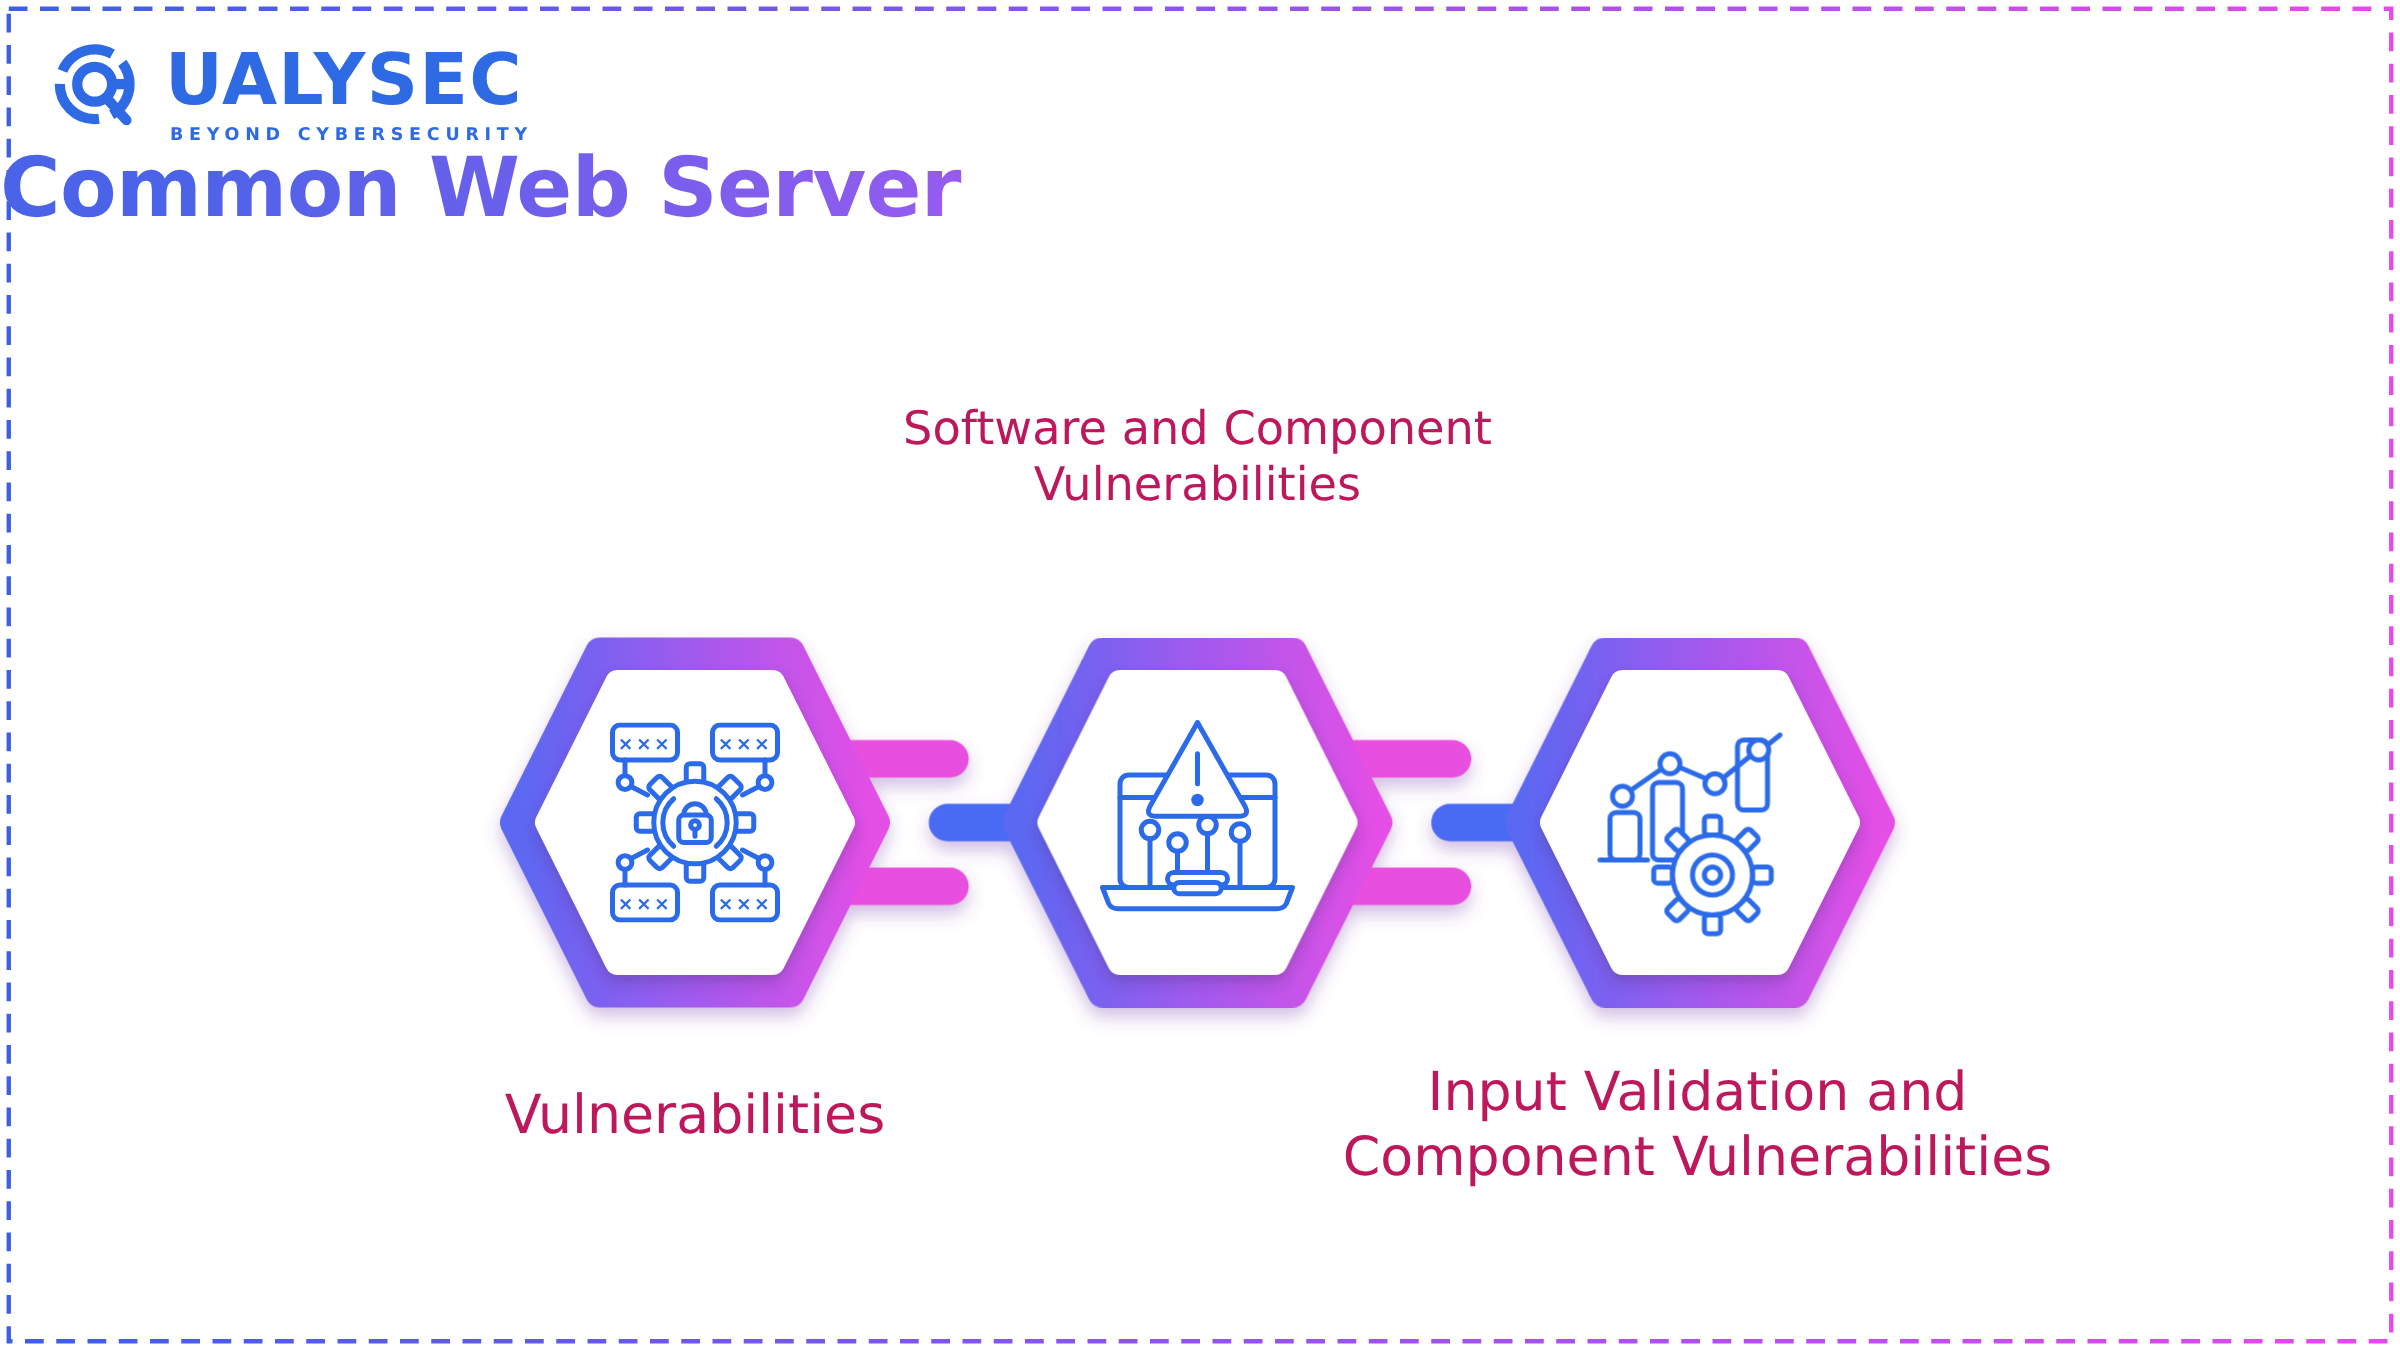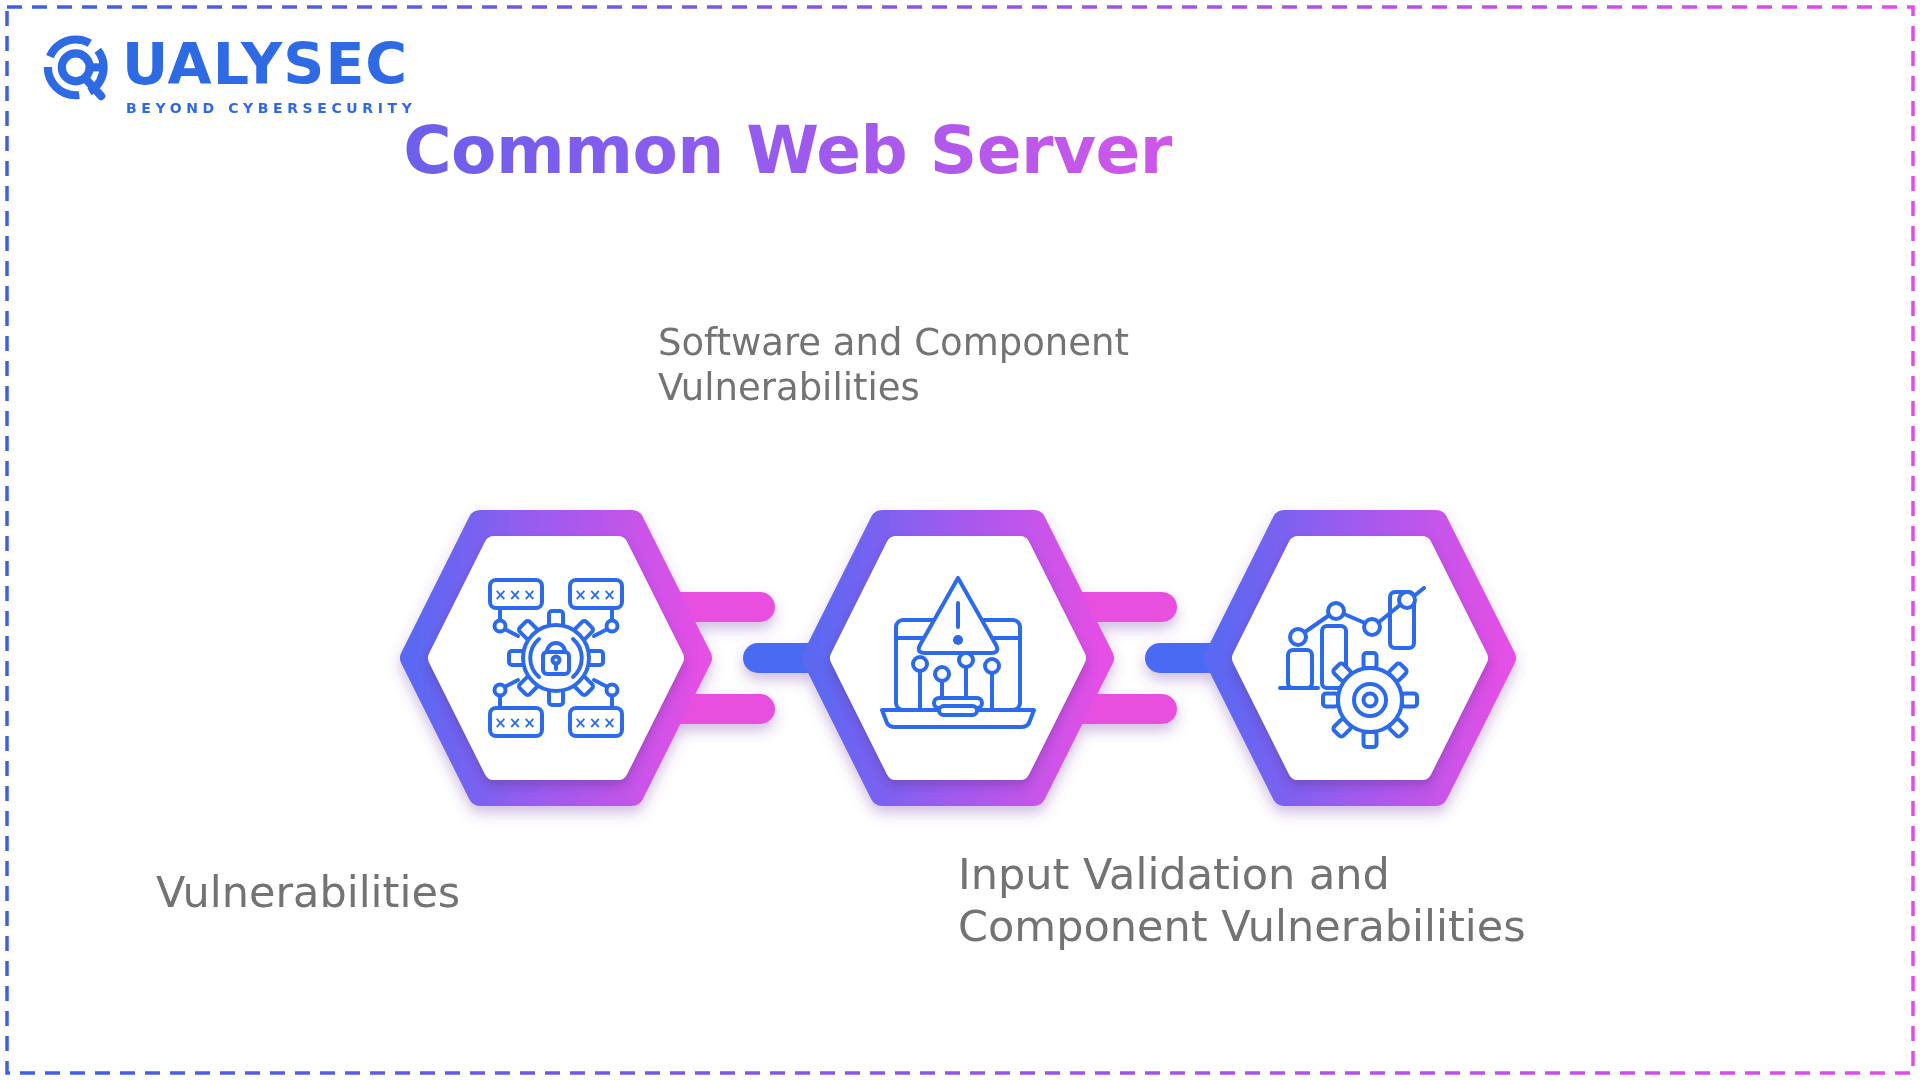--- a/index.html
+++ b/index.html
@@ -6,47 +6,47 @@
   body{
     width:1920px;height:1080px;position:relative;overflow:hidden;
     background:#ffffff;font-family:"DejaVu Sans",sans-serif;
   }
   .border-svg{position:absolute;left:0;top:0}
 
   
   .logo{position:absolute;left:38px;top:28px;display:flex;align-items:flex-start}
   .logo-mark-svg{width:82px;height:82px}
   .logo-mark-svg *{stroke:#2E6AE4;fill:none}
-  .logo-text-col{margin-left:2px}
+  .logo-text-col{margin-left:12px}
   .wordmark{font-size:57px;font-weight:700;color:#2E6AE4;letter-spacing:1px;line-height:1;margin-top:8px}
   .tagline{font-size:14px;font-weight:700;color:#2E6AE4;letter-spacing:4.6px;margin-top:7px;margin-left:4px}
 
   
   .title{
-    position:absolute;top:112px;left:0;width:1575px;text-align:center;
+    position:absolute;top:112px;left:0;width:1575px;text-align:left;
     font-weight:800;font-size:66px;line-height:1.18;letter-spacing:-0.5px;
     background:linear-gradient(90deg,#4A63E8 8%,#8E5CEF 45%,#C757EA 70%,#F353DE 92%);
     -webkit-background-clip:text;background-clip:text;color:transparent;
   }
   .title span{display:block}
 
   
   .band{position:absolute;top:480px;left:0}
   .pp{stroke:#E94FDE;stroke-width:30;stroke-linecap:round;fill:none}
   .pb{stroke:#4A6BF2;stroke-width:30;stroke-linecap:round;fill:none}
   .hexo{fill:url(#hexGrad);stroke:url(#hexGrad);stroke-width:24;stroke-linejoin:round}
   .hexi{fill:#fff;stroke:#fff;stroke-width:20;stroke-linejoin:round}
   .ic *{stroke:#2B6BE9;stroke-width:4;fill:none;stroke-linecap:round;stroke-linejoin:round}
   .ic .wf{fill:#fff}
   .ic .df{fill:#2B6BE9;stroke:none}
   .ic text{fill:#2B6BE9;stroke:none;font-family:"DejaVu Sans",sans-serif;font-weight:bold;
            font-size:15px;letter-spacing:2px;text-anchor:middle}
 
   
-  .hex-label{position:absolute;color:#737373}
+  .hex-label{position:absolute;text-align:center;color:#be185d}
   .hex-label span{display:block}
   .label-top{top:320px;left:658px;width:600px;font-size:37px;line-height:1.22}
   .label-bl{top:866px;left:156px;width:800px;font-size:43px;line-height:1.22}
   .label-br{top:848px;left:958px;width:800px;font-size:43px;line-height:1.22}
 </style>
 </head>
 <body>
 
 <svg class="border-svg" width="1920" height="1080" viewBox="0 0 1920 1080">
   <defs>

